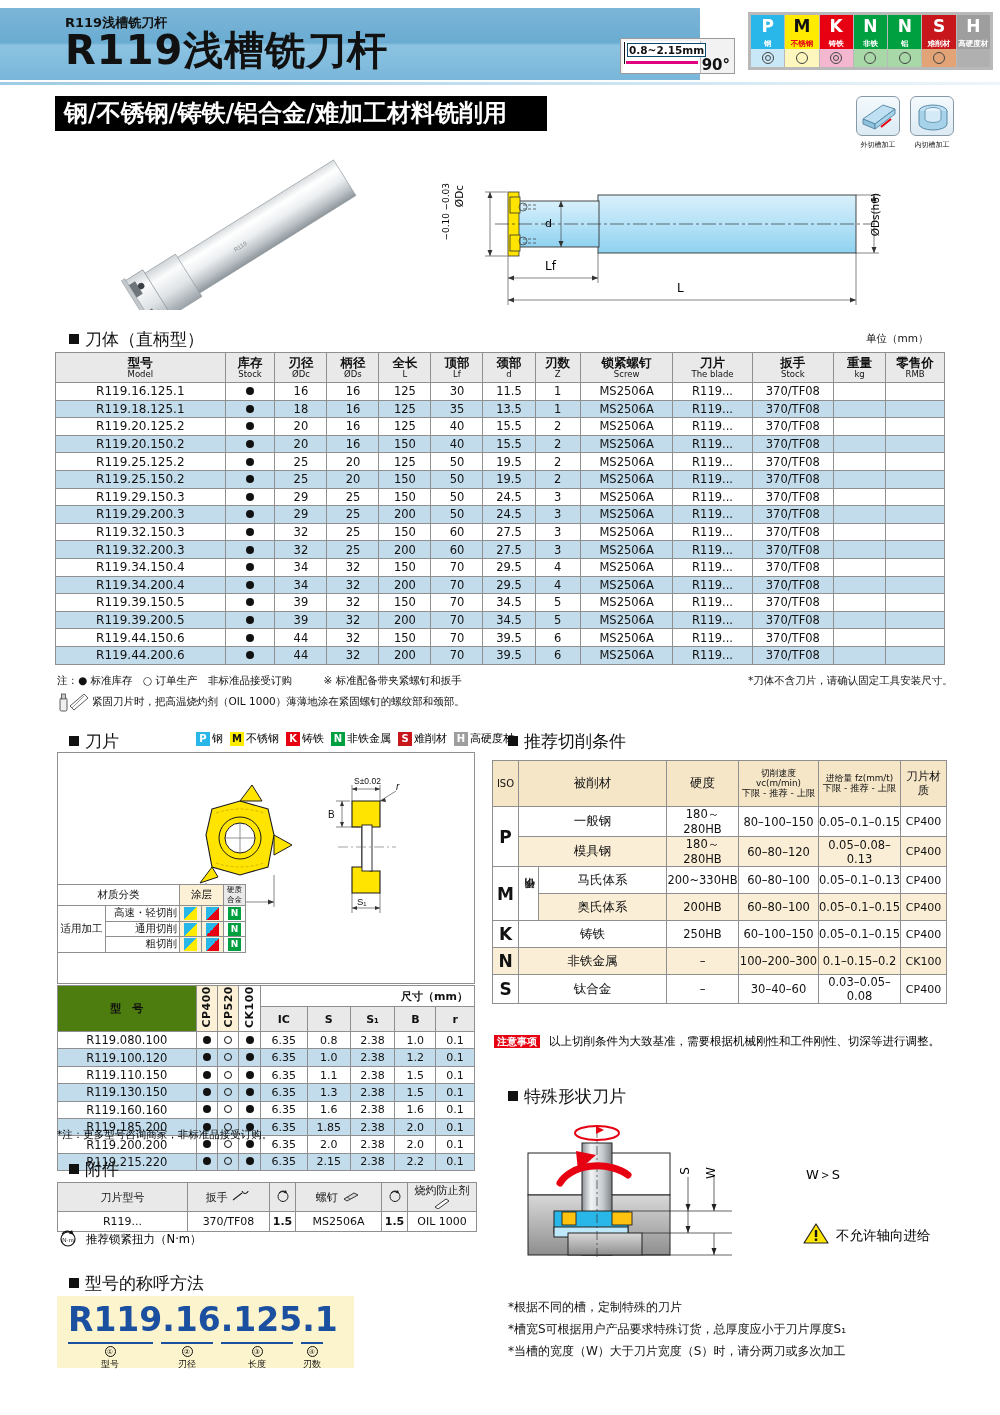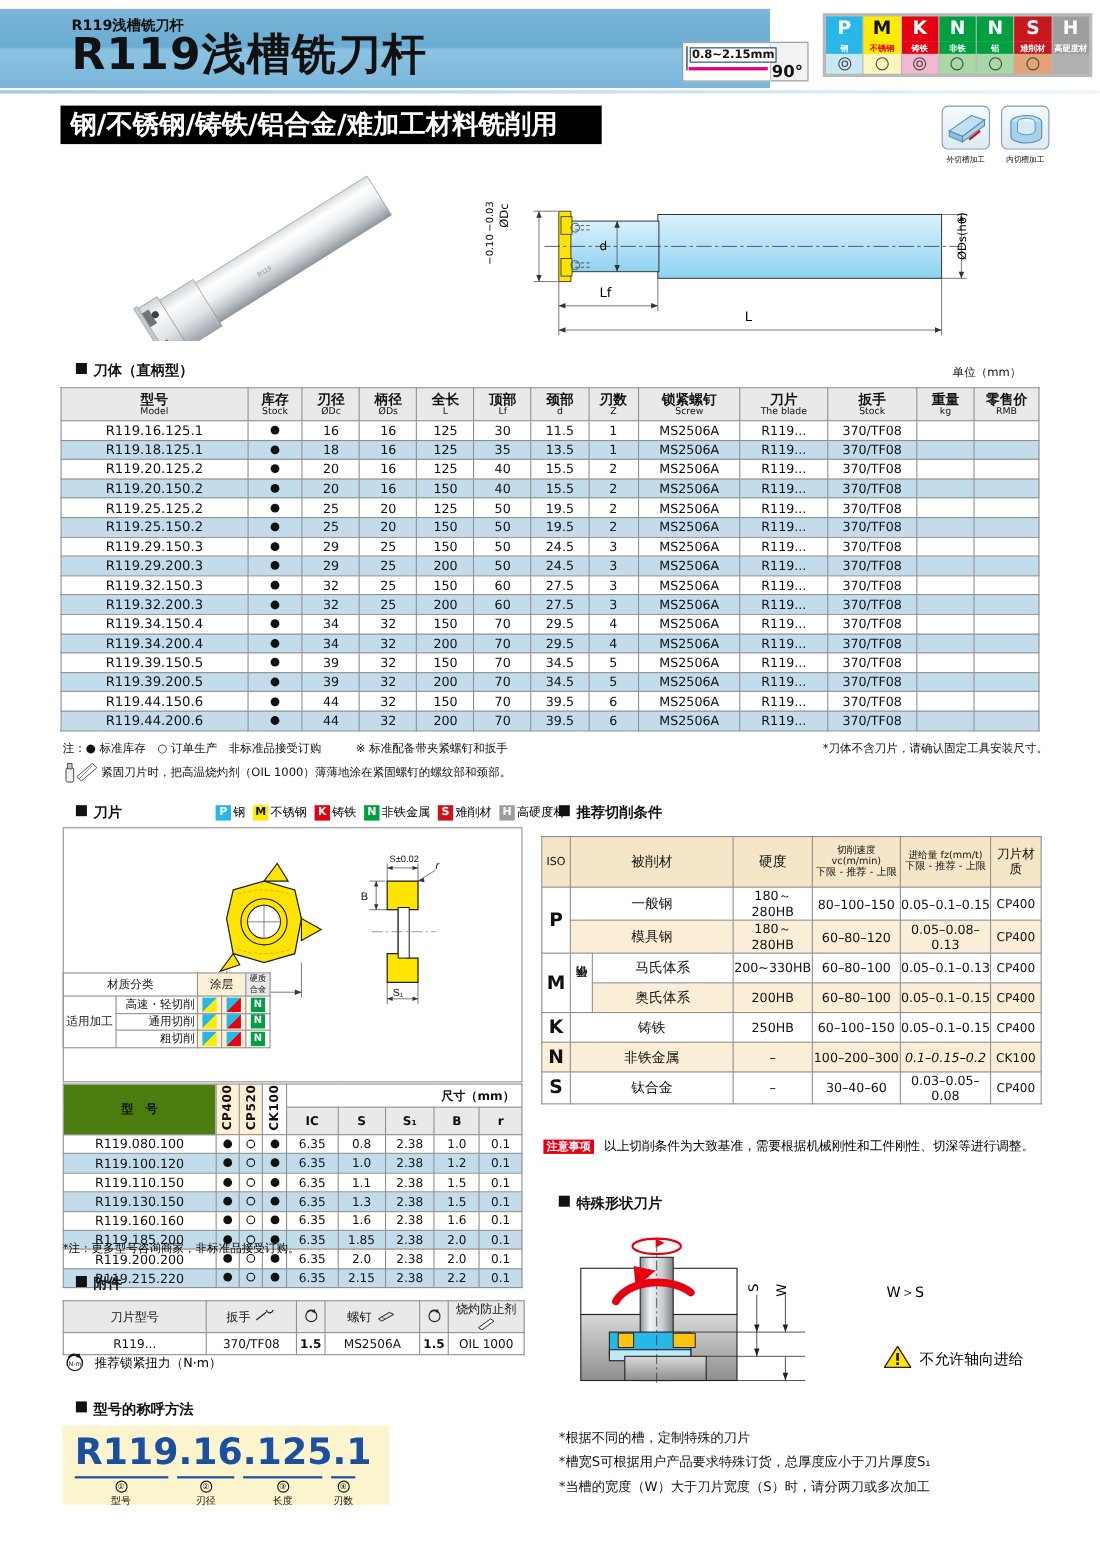--- a/index.html
+++ b/index.html
@@ -43,21 +43,21 @@
 
   
   .mach-ico { position:absolute; width:44px; height:40px; border:1px solid #8899a6; border-radius:6px;
      background:linear-gradient(to bottom,#f4fafd,#dceaf4); }
   .mach-lbl { position:absolute; font-size:7px; color:#111; text-align:center; width:56px;}
 
   
   .photo-wrap{ position:absolute; left:108px; top:150px; width:310px; height:160px;}
 
   
-  .sec-h { position:absolute; font-size:13px; font-weight:bold; color:#111;padding-left:12px; }
+  .sec-h { position:absolute; font-size:17px; font-weight:normal; color:#111;padding-left:12px; }
   .sec-h .sq { display:inline-block; width:10px; height:10px; background:#111; margin-right:6px; vertical-align:1px;}
   .unit-lbl{ position:absolute; font-size:10.5px; color:#111;}
 
   
   table { border-collapse: collapse; }
   .t-main { position:absolute; left:55px; top:352px; width:890px; font-size:11.5px; }
   .t-main th, .t-main td { border:1px solid #8f8f8f; text-align:center; padding:0; height:17.6px; color:#111; }
   .t-main thead th { background:#e9e9e9; font-weight:bold; height:30px; line-height:1.05; }
   .t-main thead th .zh { font-size:12.5px; display:block; }
   .t-main thead th .en { font-size:8.5px; display:block; font-weight:normal; }
@@ -890,21 +890,21 @@
         <td style="font-size: 11.5px;">250HB</td>
         <td style="font-size: 11.5px;">60–100–150</td>
         <td style="font-size: 11.5px;">0.05–0.1–0.15</td>
         <td style="font-size: 11px;">CP400</td>
       </tr>
       <tr class="alt">
         <td class="iso-cell isoN" rowspan="1">N</td>
         <td colspan="2" style="font-size: 12.5px;">非铁金属</td>
         <td style="font-size: 11.5px;">–</td>
         <td style="font-size: 11.5px;">100–200–300</td>
-        <td style="font-size: 11.5px; font-style: italic;">0.1–0.15–0.2</td>
+        <td style="font-size: 11.5px;">0.1–0.15–0.2</td>
         <td style="font-size: 11px;">CK100</td>
       </tr>
       <tr>
         <td class="iso-cell isoS" rowspan="1">S</td>
         <td colspan="2" style="font-size: 12.5px;">钛合金</td>
         <td style="font-size: 11.5px;">–</td>
         <td style="font-size: 11.5px;">30–40–60</td>
         <td style="font-size: 11.5px;">0.03–0.05–0.08</td>
         <td style="font-size: 11px;">CP400</td>
       </tr>

